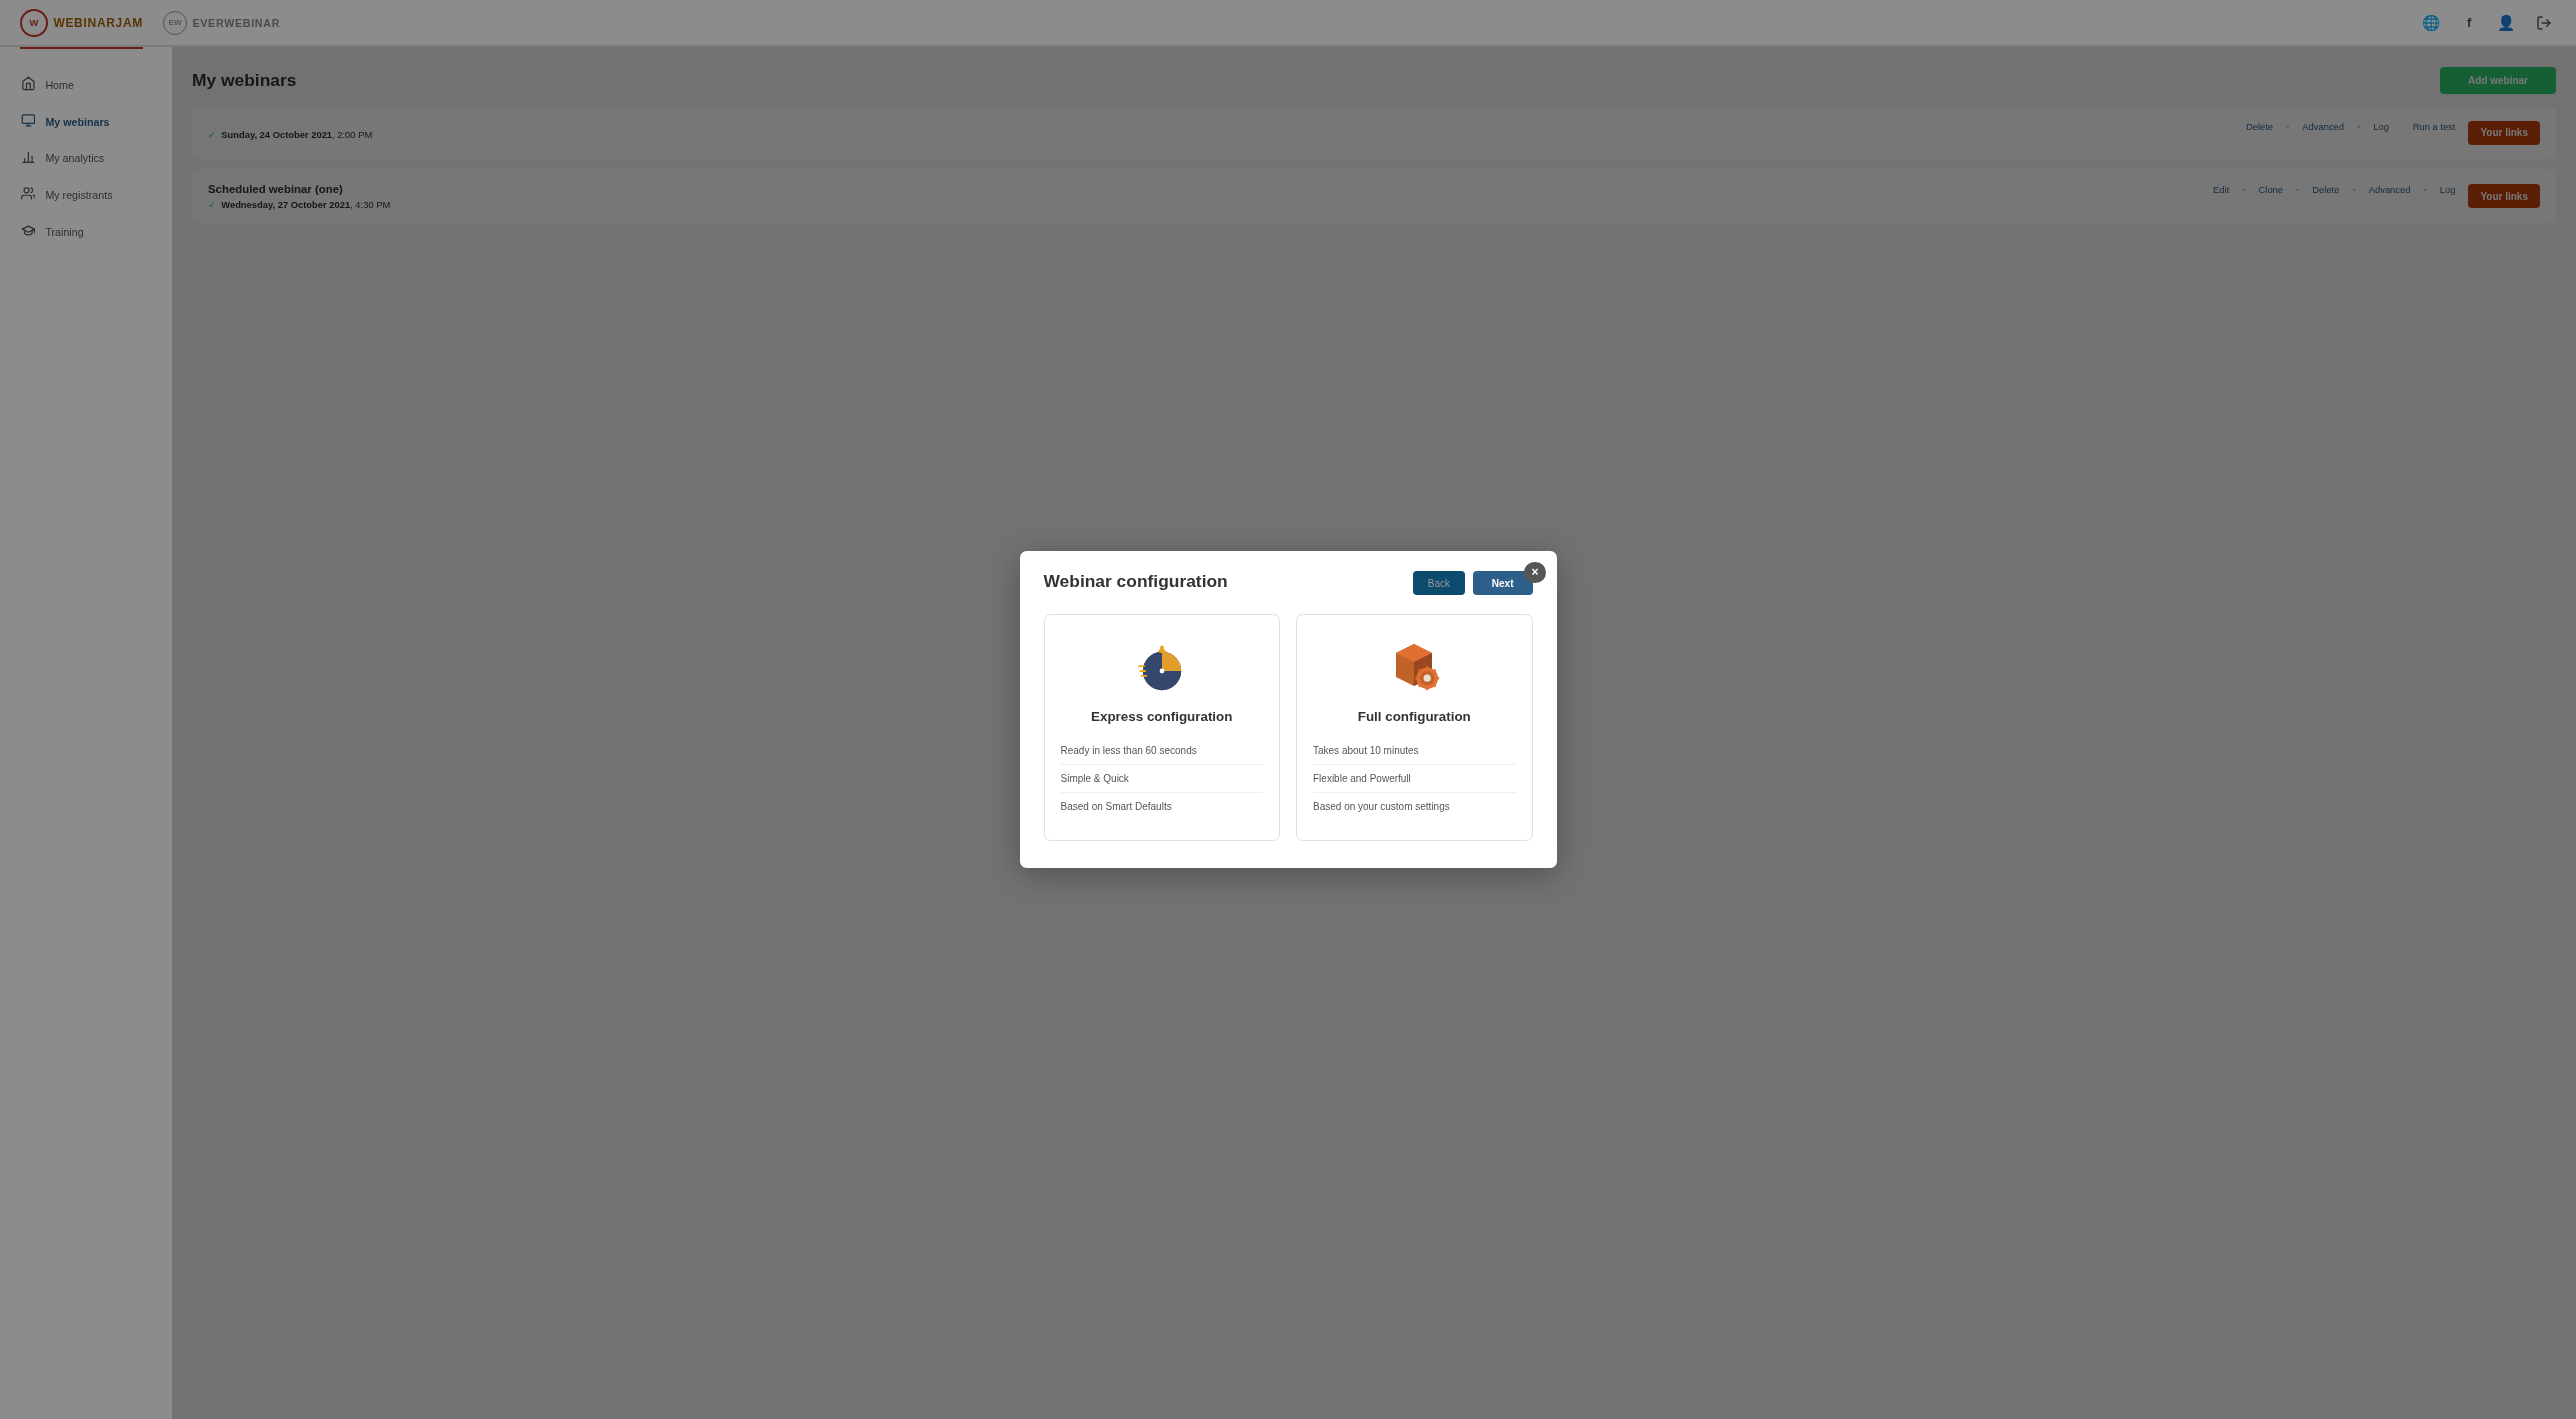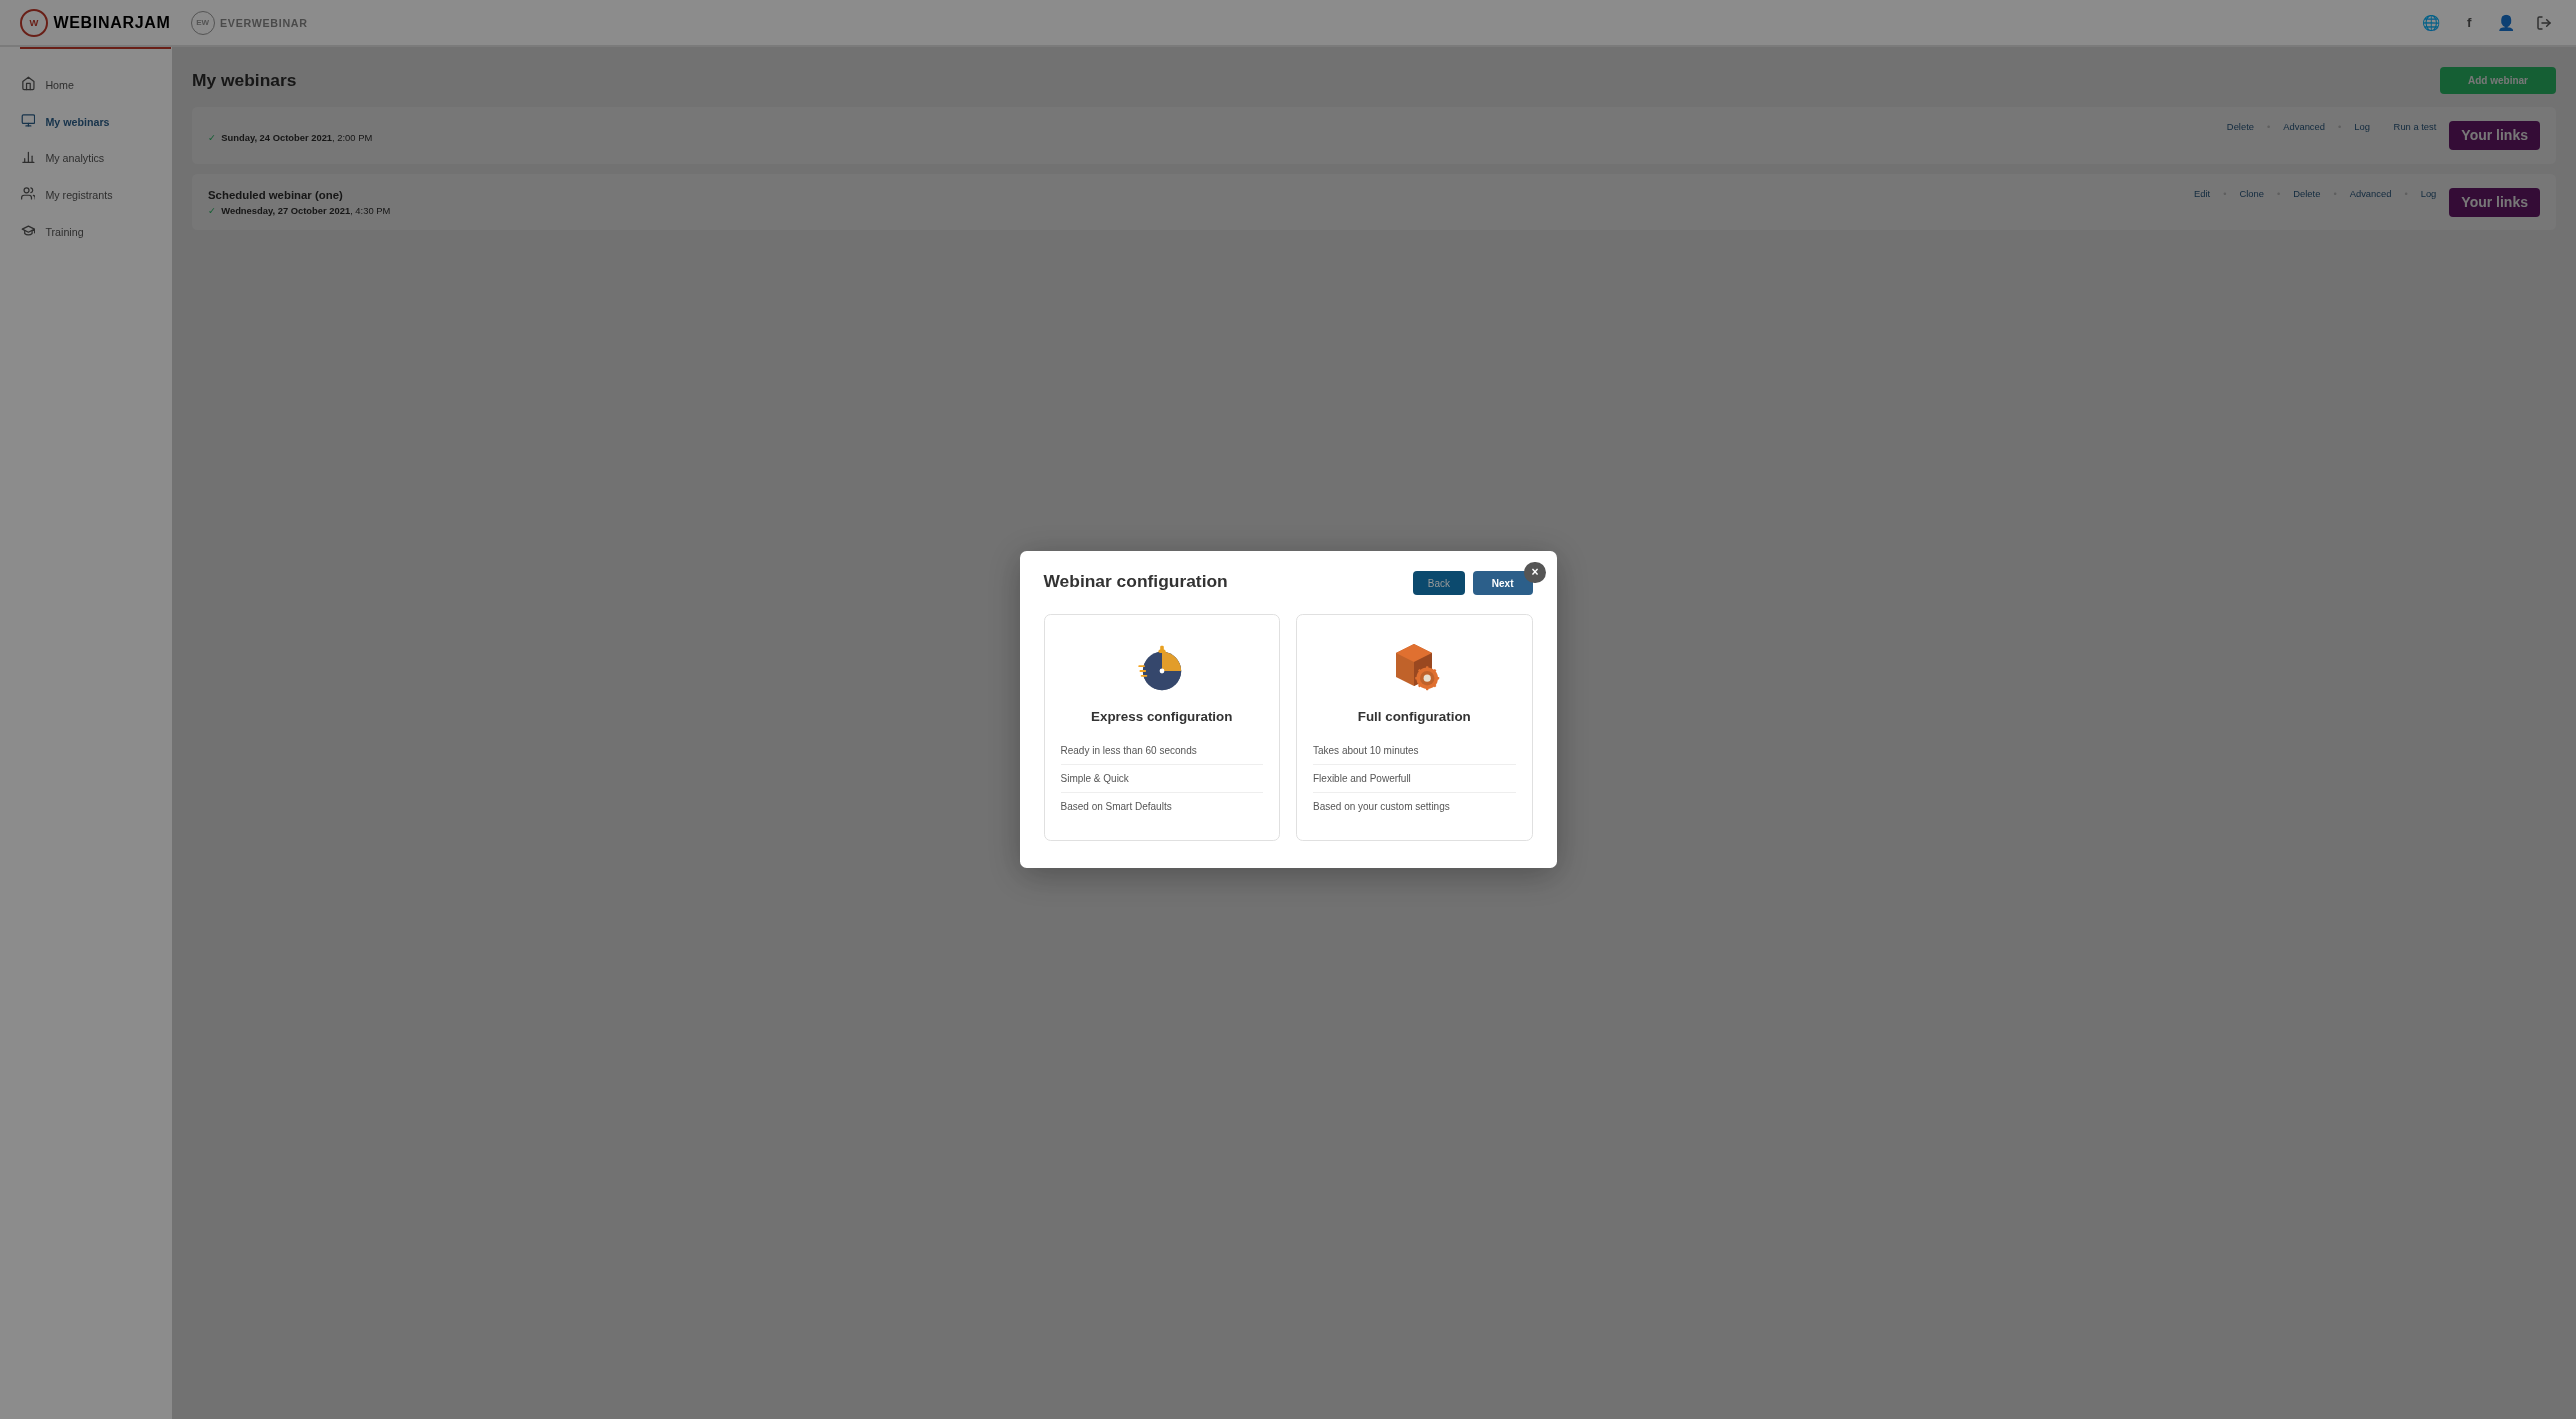--- a/index.html
+++ b/index.html
@@ -48,23 +48,23 @@
       border-radius: 50%;
       border: 2px solid #c0392b;
       display: flex;
       align-items: center;
       justify-content: center;
       font-weight: bold;
       color: #c0392b;
       font-size: 9.4px;
     }
     .logo-text-wj {
-      font-size: 16px;
+      font-size: 12px;
       font-weight: 700;
-      color: #000000;
+      color: #a16207;
       letter-spacing: 0.7px;
     }
     .logo-ew {
       display: flex;
       align-items: center;
       gap: 5.4px;
       color: #666;
     }
     .logo-circle-ew {
       width: 24px;
@@ -176,26 +176,26 @@
     .webinar-row-actions {
       display: flex;
       align-items: flex-start;
       gap: 13px;
       color: #555;
       font-size: 9.4px;
     }
     .webinar-row-actions span { cursor: pointer; color: #2c5f8a; }
     .webinar-row-actions .dot { color: #ccc; }
     .your-links-btn {
-      background: #701a75;
+      background: #c2410c;
       color: #fff;
       border: none;
       border-radius: 4px;
       padding: 6.7px 12px;
-      font-size: 14px;
+      font-size: 10px;
       cursor: pointer;
       font-weight: 600;
     }
     .run-test-link { color: #555; font-size: 9.4px; cursor: pointer; }
     .webinar-date {
       display: flex;
       align-items: center;
       gap: 5.4px;
       color: #333;
       font-size: 9.4px;

